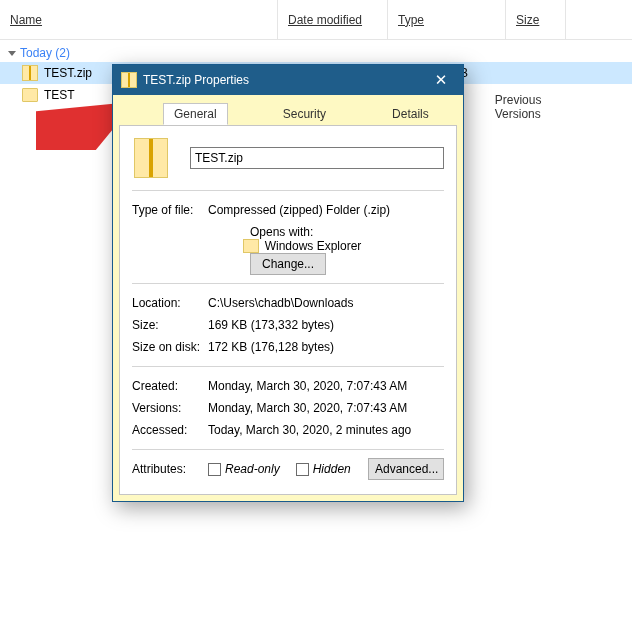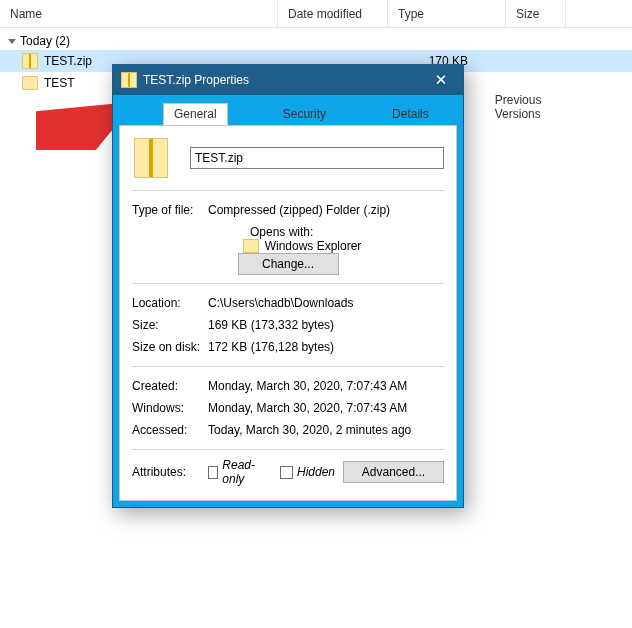--- a/index.html
+++ b/index.html
@@ -1,42 +1,42 @@
 <!DOCTYPE html>
 <html><head>
 <meta charset="utf-8">
 <style>
   * { box-sizing: border-box; font-family: "Segoe UI", Tahoma, sans-serif; }
   body { margin: 0; width: 632px; height: 628px; background: #fff; font-size: 12px; color: #000; position: relative; overflow: hidden; }
 
   
-  .col-headers { display: flex; height: 28px; align-items: center; border-bottom: 1px solid #e5e5e5; color: #333; }
+  .col-headers { display: flex; height: 40px; align-items: center; border-bottom: 1px solid #e5e5e5; color: #333; text-decoration: underline; }
   .col-headers div { padding-left: 10px; border-right: 1px solid #e5e5e5; height: 100%; display:flex; align-items:center; }
   .col-name { width: 278px; }
   .col-date { width: 110px; }
   .col-type { width: 118px; }
   .col-size { width: 60px; text-align: left; }
 
-  .group-header { display:flex; align-items:center; padding: 6px 8px 2px 8px; color:#000000; font-size:12px;}
+  .group-header { display:flex; align-items:center; padding: 6px 8px 2px 8px; color:#3b82f6; font-size:12px;}
   .group-header .chev { display:inline-block; width:0;height:0; border-left:4px solid transparent;border-right:4px solid transparent;border-top:5px solid #6b6b6b; margin-right:4px;}
 
   .file-list { }
   .file-row { display:flex; height:22px; align-items:center; }
   .file-row.selected { background:#cce8ff; }
   .file-row .fname { display:flex; align-items:center; padding-left:22px; width:278px;}
   .file-row .fdate { width:110px; padding-left:10px;}
   .file-row .ftype { width:118px; padding-left:10px; white-space:nowrap; overflow:hidden; text-overflow:ellipsis;}
   .file-row .fsize { width:110px; text-align:right; padding-right:30px;}
   .file-row .icon { width:16px; height:16px; margin-right:6px; display:inline-flex; align-items:center; justify-content:center; }
   .zip-icon { width:16px;height:16px; background:#ffe9a6; border:1px solid #e0c766; position:relative;}
   .zip-icon::after { content:""; position:absolute; left:6px; top:0; width:2px; height:14px; background:#d9a300;}
   .folder-icon { width:16px;height:14px; background:#ffe9a6; border:1px solid #e0c766; border-radius:1px;}
 
   
-  .dialog { position:absolute; left:112px; top:64px; width:352px; background:#0ea5e9; box-shadow: 4px 6px 20px rgba(0,0,0,0.35); border:1px solid #185a8c;}
+  .dialog { position:absolute; left:112px; top:64px; width:352px; background:#fef9c3; box-shadow: 4px 6px 20px rgba(0,0,0,0.35); border:1px solid #185a8c;}
   .titlebar { background:#1f5d8a; color:#fff; height:30px; display:flex; align-items:center; padding:0 0 0 8px; }
   .titlebar .ticon { width:16px; height:16px; background:#ffe9a6; border:1px solid #e0c766; margin-right:6px; position:relative;}
   .titlebar .ticon::after { content:""; position:absolute; left:6px; top:0; width:2px; height:14px; background:#d9a300;}
   .titlebar .title { flex:1; font-size:12px; }
   .titlebar .close { width:44px; height:30px; display:flex; align-items:center; justify-content:center; color:#fff; font-size:15px; }
 
   .tabs { display:flex; height:24px; margin:6px 6px 0 6px; background:transparent; align-items:flex-end;}
   .tab { padding:3px 10px 3px 10px; color:#333; border:1px solid transparent; margin-right:0px; font-size:12px; cursor:default;margin-left:44px;}
   .tab.active { background:#fff; border:1px solid #c5c5c5; border-bottom-color:#fff; position:relative; z-index:2;}
 
@@ -45,21 +45,21 @@
   .namerow { display:flex; align-items:center; margin-bottom:12px;}
   .bigicon { width:34px; height:40px; background:#ffe9a6; border:1px solid #e0c766; margin: 0 22px 0 2px; position:relative;}
   .bigicon::after { content:""; position:absolute; left:14px; top:0; width:4px; height:38px; background:#d9a300;}
   .name-input { flex:1; border:1px solid #7a7a7a; height:22px; padding:2px 4px; background:#fff; font-size:12px;}
 
   .hr { border:0; border-top:1px solid #d5d5d5; margin:8px 0;}
 
   .kv { display:flex; align-items:center; min-height:22px; font-size:12px;}
   .kv .k { width:76px; }
   .kv .v { flex:1; }
-  .kv .btn-right { width:101px; }
+  .kv .btn-right { width:76px; }
 
   .with-icon { display:flex; align-items:center; gap:6px;margin-left:28px;}
   .we-icon { width:16px; height:14px; background:#ffe9a6; border:1px solid #e0c766;}
 
   .attrs { display:flex; align-items:center; gap:8px;}
   .chk { display:flex; align-items:center; gap:4px; margin-right:8px;font-style:italic;}
   .chk .box { width:13px; height:13px; border:1px solid #6b6b6b; background:#fff;}
 
   .winbtn { height:22px; border:1px solid #adadad; background:#e1e1e1; font-size:12px; padding:0 6px; cursor:default;}
   .winbtn.primary { border:1px solid #0078d7; background:#fff; box-shadow: inset 0 0 0 1px #0078d7;}
@@ -170,21 +170,21 @@
       <div class="v">172 KB (176,128 bytes)</div>
     </div>
 
     <hr class="hr">
 
     <div class="kv">
       <div class="k">Created:</div>
       <div class="v">Monday, March 30, 2020, 7:07:43 AM</div>
     </div>
     <div class="kv">
-      <div class="k">Windows:</div>
+      <div class="k">Versions:</div>
       <div class="v">Monday, March 30, 2020, 7:07:43 AM</div>
     </div>
     <div class="kv">
       <div class="k">Accessed:</div>
       <div class="v">Today, March 30, 2020, 2 minutes ago</div>
     </div>
 
     <hr class="hr">
 
     <div class="kv">

